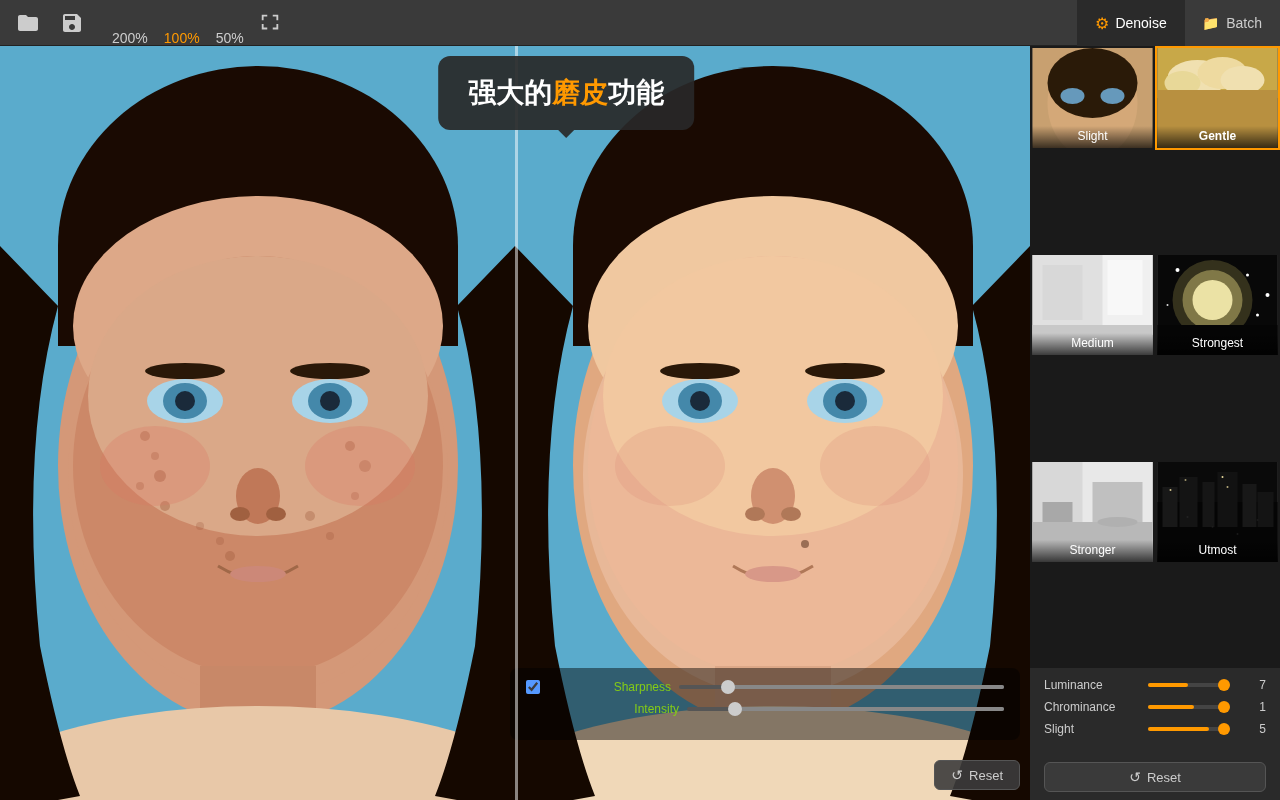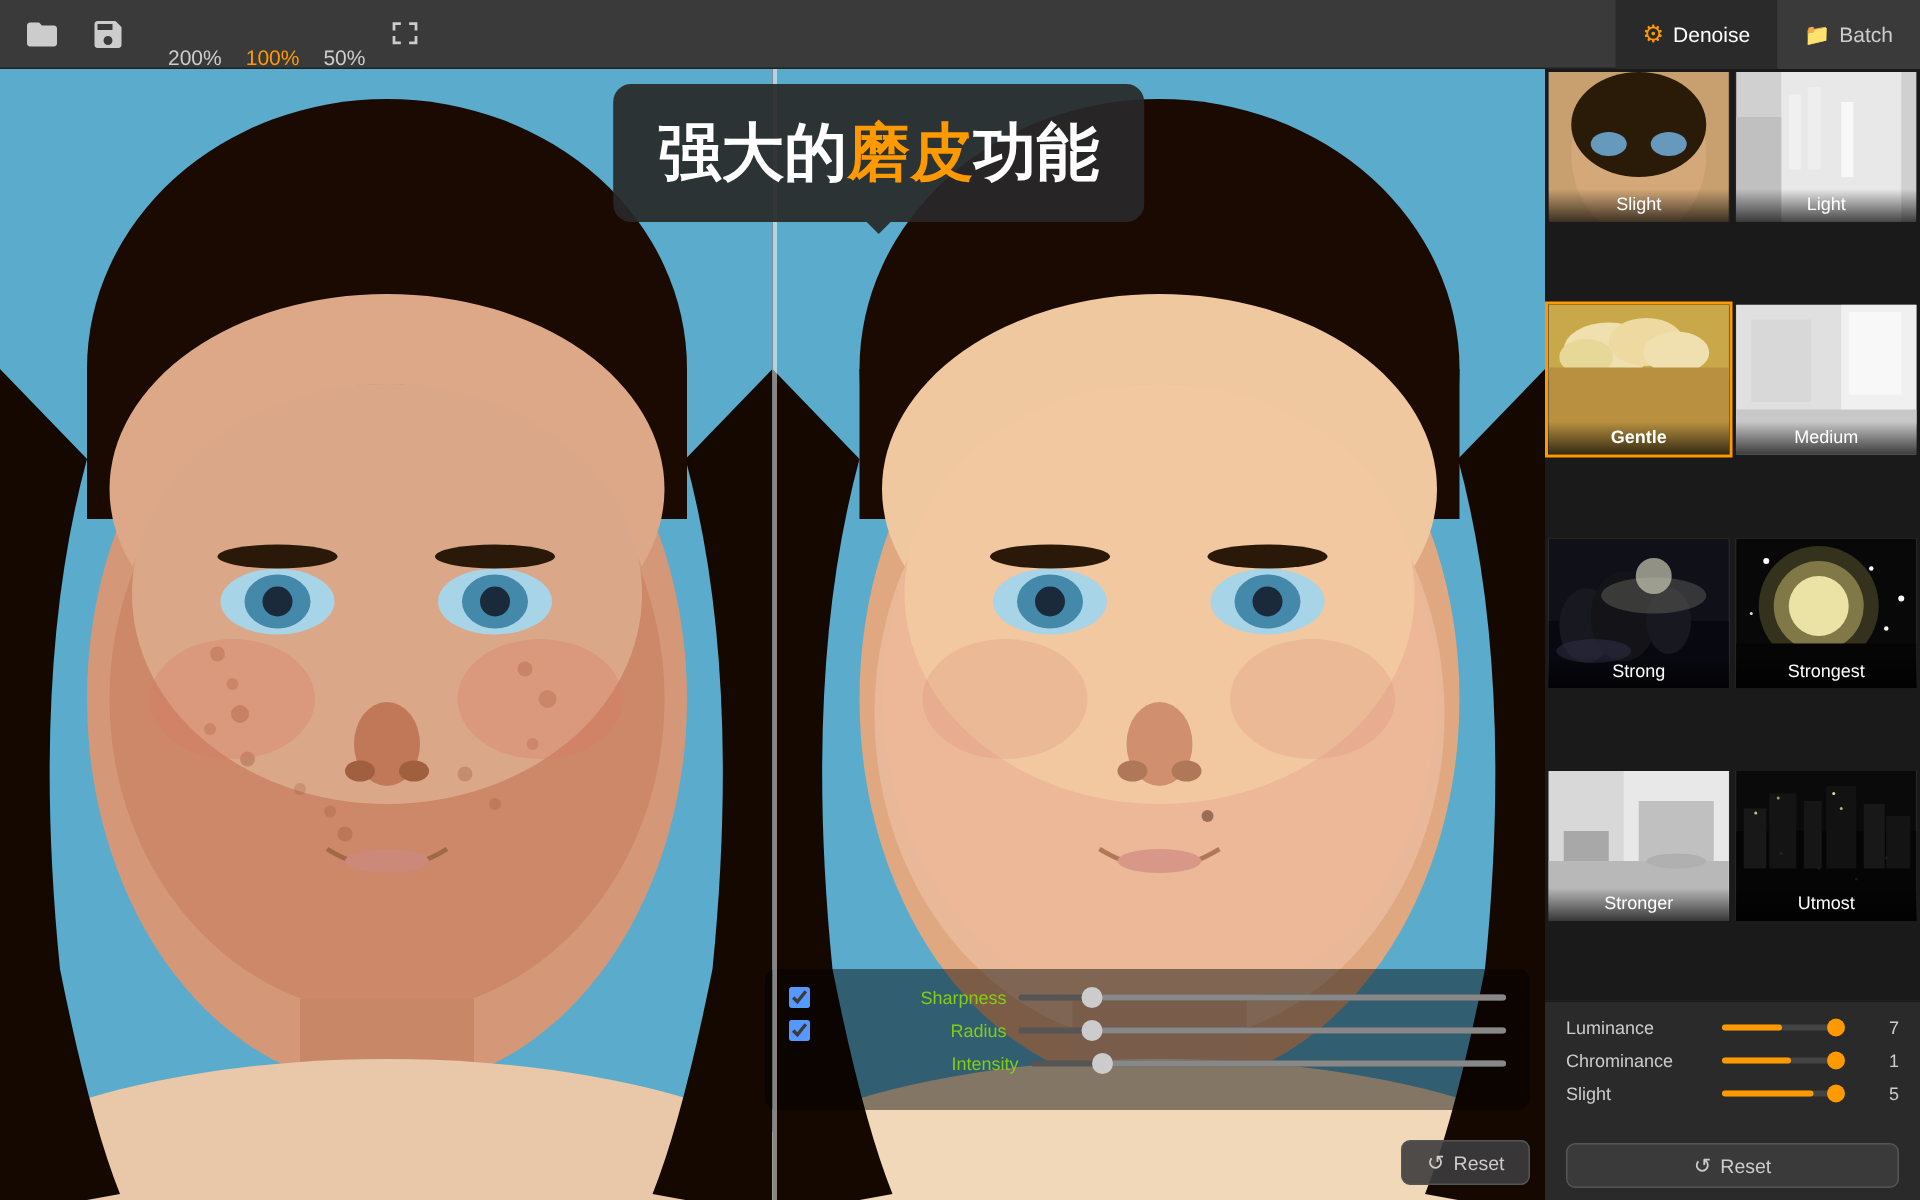--- a/index.html
+++ b/index.html
@@ -183,21 +183,21 @@
     
     #tooltip-banner {
       position: absolute;
       top: 10px;
       left: 50%;
       transform: translateX(-30%);
       background: rgba(40,40,40,0.92);
       border-radius: 12px;
       padding: 18px 30px;
       color: #fff;
-      font-size: 42px;
+      font-size: 28px;
       font-weight: bold;
       white-space: nowrap;
       z-index: 20;
       
     }
     #tooltip-banner::after {
       content: '';
       position: absolute;
       bottom: -16px;
       left: 50%;
@@ -495,29 +495,20 @@
       <div class="slider-row">
         <input type="checkbox" class="slider-checkbox" checked="" style="">
         <span class="slider-label-small"></span>
         <span class="slider-label">Sharpness</span>
         <div class="slider-track">
           <div class="slider-thumb" style="left:15%"></div>
           <div style="height:4px;background:#888;border-radius:2px;width:85%;margin-left:15%"></div>
         </div>
       </div>
 
-      <div class="slider-row">
-        <input type="checkbox" class="slider-checkbox" checked="" style="">
-        <span class="slider-label-small"></span>
-        <span class="slider-label">Radius</span>
-        <div class="slider-track">
-          <div class="slider-thumb" style="left:15%"></div>
-          <div style="height:4px;background:#888;border-radius:2px;width:85%;margin-left:15%"></div>
-        </div>
-      </div>
 
       <div class="slider-row">
         <span style="width:22px;display:inline-block"></span>
         <span class="slider-label-small"></span>
         <span class="slider-label">Intensity</span>
         <div class="slider-track">
           <div class="slider-thumb" style="left:15%"></div>
           <div style="height:4px;background:#888;border-radius:2px;width:85%;margin-left:15%"></div>
         </div>
       </div>
@@ -538,31 +529,20 @@
         <svg class="preset-thumb" viewBox="0 0 120 100" xmlns="http://www.w3.org/2000/svg">
           <rect width="120" height="100" fill="#c8a070"></rect>
           <ellipse cx="60" cy="55" rx="45" ry="55" fill="#d4a878"></ellipse>
           <ellipse cx="60" cy="35" rx="45" ry="35" fill="#2a1a08"></ellipse>
           <ellipse cx="40" cy="48" rx="12" ry="8" fill="#6699bb"></ellipse>
           <ellipse cx="80" cy="48" rx="12" ry="8" fill="#6699bb"></ellipse>
         </svg>
         <span class="preset-label">Slight</span>
       </div>
 
-      <div class="preset-item">
-        <svg class="preset-thumb" viewBox="0 0 120 100" xmlns="http://www.w3.org/2000/svg">
-          <rect width="120" height="100" fill="#d0d0d0"></rect>
-          <rect x="30" y="0" width="80" height="100" fill="#e8e8e8"></rect>
-          <rect x="0" y="30" width="30" height="70" fill="#c0c0c0"></rect>
-          <rect x="35" y="15" width="8" height="50" fill="#f0f0f0"></rect>
-          <rect x="48" y="10" width="8" height="55" fill="#eeeeee"></rect>
-          <rect x="70" y="20" width="8" height="50" fill="#f8f8f8"></rect>
-        </svg>
-        <span class="preset-label">Light</span>
-      </div>
 
       <div class="preset-item selected">
         <svg class="preset-thumb" viewBox="0 0 120 100" xmlns="http://www.w3.org/2000/svg">
           <rect width="120" height="100" fill="#d4b060"></rect>
           <rect width="120" height="50" fill="#c8a848"></rect>
 
           <ellipse cx="40" cy="30" rx="30" ry="18" fill="#f0e0b0"></ellipse>
           <ellipse cx="65" cy="25" rx="25" ry="16" fill="#eedaa0"></ellipse>
           <ellipse cx="85" cy="32" rx="22" ry="14" fill="#f0e0b0"></ellipse>
           <ellipse cx="25" cy="35" rx="18" ry="12" fill="#e8d898"></ellipse>
@@ -577,36 +557,20 @@
 
           <rect x="0" y="0" width="120" height="100" fill="#e0e0e0"></rect>
           <rect x="70" y="0" width="50" height="80" fill="#f0f0f0"></rect>
           <rect x="0" y="70" width="120" height="30" fill="#c8c8c8"></rect>
           <rect x="10" y="10" width="40" height="55" fill="#d8d8d8"></rect>
           <rect x="75" y="5" width="35" height="55" fill="#f8f8f8"></rect>
         </svg>
         <span class="preset-label">Medium</span>
       </div>
 
-      <div class="preset-item">
-        <svg class="preset-thumb" viewBox="0 0 120 100" xmlns="http://www.w3.org/2000/svg">
-          <rect width="120" height="100" fill="#101018"></rect>
-
-          <rect x="0" y="55" width="120" height="45" fill="#080810"></rect>
-          <ellipse cx="25" cy="58" rx="18" ry="25" fill="#181820"></ellipse>
-          <ellipse cx="50" cy="52" rx="22" ry="30" fill="#141418"></ellipse>
-          <ellipse cx="80" cy="55" rx="15" ry="22" fill="#181820"></ellipse>
-
-          <ellipse cx="30" cy="75" rx="25" ry="8" fill="#303048" opacity="0.5"></ellipse>
-
-          <circle cx="70" cy="25" r="12" fill="#e8e8d0" opacity="0.6"></circle>
-          <ellipse cx="70" cy="38" rx="35" ry="12" fill="#d0d0b8" opacity="0.2"></ellipse>
-        </svg>
-        <span class="preset-label">Strong</span>
-      </div>
 
       <div class="preset-item">
         <svg class="preset-thumb" viewBox="0 0 120 100" xmlns="http://www.w3.org/2000/svg">
           <rect width="120" height="100" fill="#080808"></rect>
 
           <circle cx="55" cy="45" r="20" fill="#fffce0" opacity="0.9"></circle>
           <circle cx="55" cy="45" r="30" fill="#f8e890" opacity="0.4"></circle>
           <circle cx="55" cy="45" r="40" fill="#e8d870" opacity="0.2"></circle>
 
           <circle cx="20" cy="15" r="2" fill="#ffffff"></circle>

